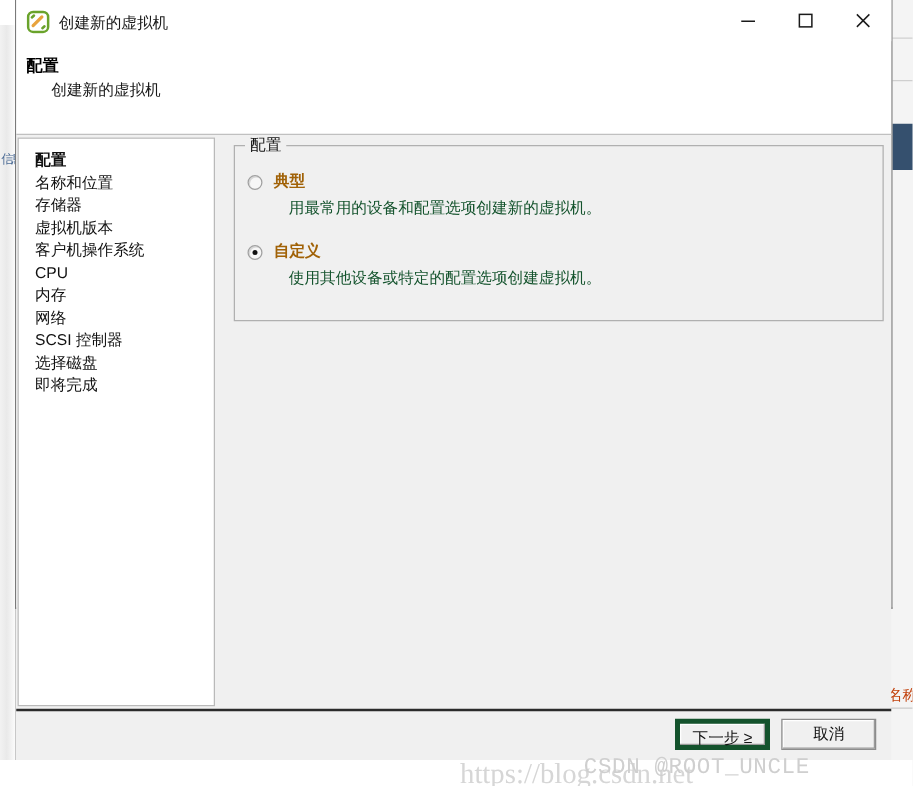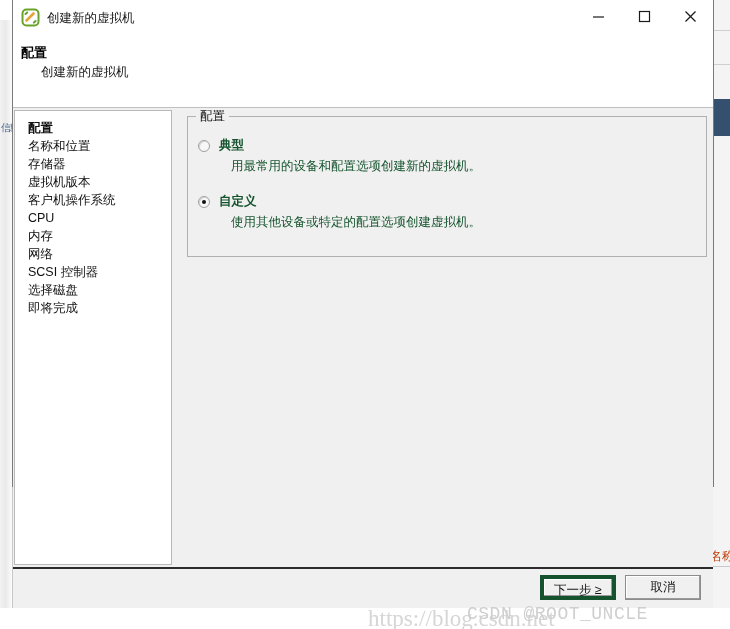--- a/index.html
+++ b/index.html
@@ -242,21 +242,21 @@
     width: 4px; height: 4px;
     border-radius: 50%;
     background: #111111;
   }
   .radio-texts {
     margin-left: 9px;
   }
   .radio-label {
     font-size: 12.5px;
     font-weight: bold;
-    color: #14532d;
+    color: #a16207;
     line-height: 17px;
   }
   .radio-desc {
     font-size: 12.5px;
     color: #14532d;
     line-height: 20px;
     margin-top: 2px;
     margin-left: 12px;
   }
 

